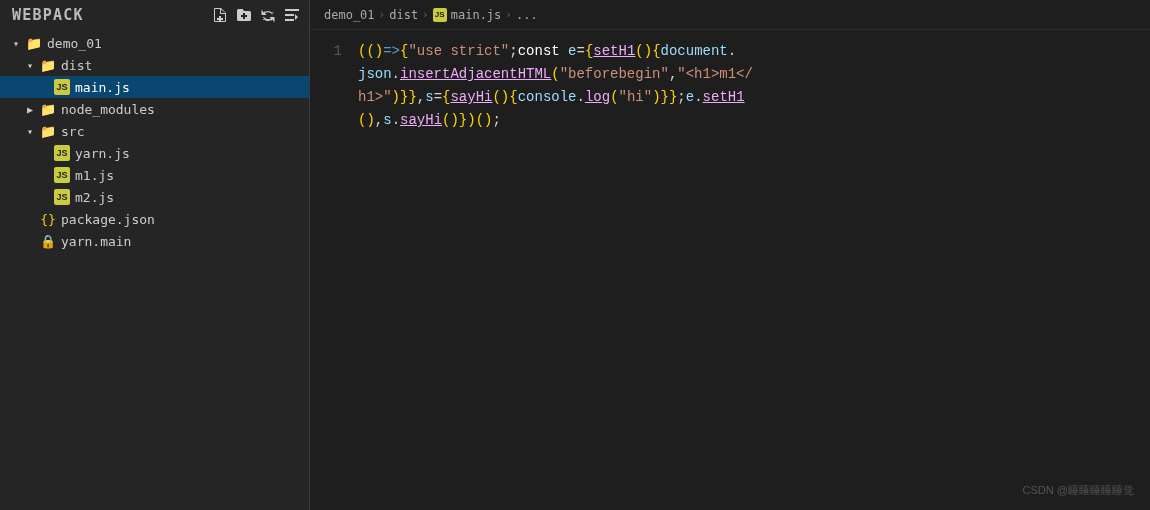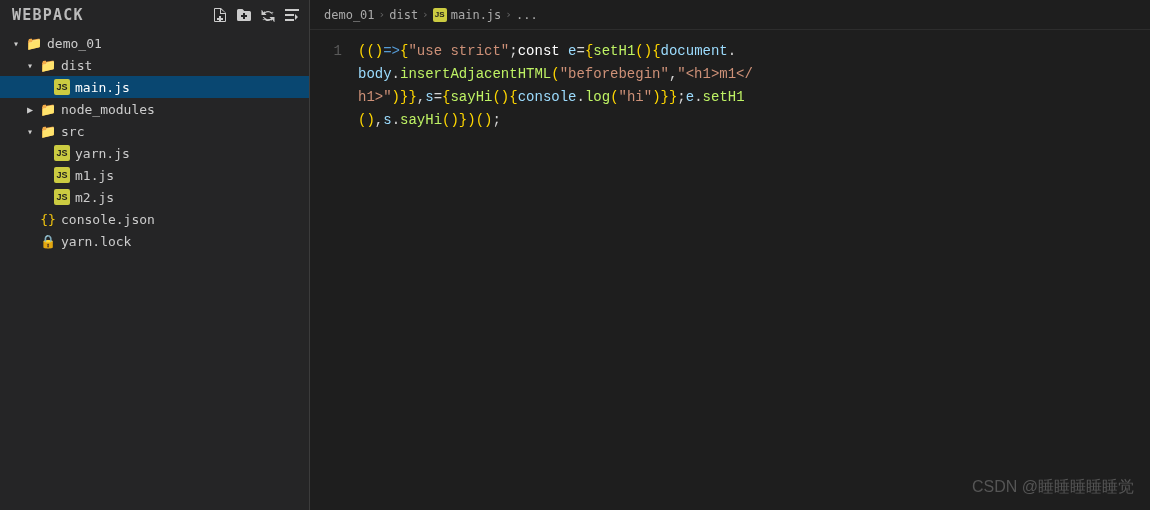--- a/index.html
+++ b/index.html
@@ -209,29 +209,29 @@
       color: #d4d4d4;
       white-space: pre-wrap;
       word-break: break-all;
     }
 
     
     .c-paren    { color: #ffd700; }    
     .c-arrow    { color: #569cd6; }    
     .c-string   { color: #ce9178; }    
     .c-key      { color: #9cdcfe; }    
-    .c-method   { color: #bef264; }    
+    .c-method   { color: #f0abfc; text-decoration: underline; }    
     .c-keyword  { color: #ffffff; }    
     .c-punct    { color: #d4d4d4; }
 
     .watermark {
       position: absolute;
       bottom: 12px;
       right: 16px;
-      font-size: 16px;
+      font-size: 11px;
       color: #555555;
       font-family: 'Segoe UI', sans-serif;
     }
   </style>
 </head>
 <body>
 
 <div class="sidebar">
   <div class="sidebar-header">
     <span>WEBPACK</span>
@@ -315,27 +315,27 @@
       <span class="tree-arrow" style="visibility:hidden;">▶</span>
       <span class="tree-icon">
           <span class="icon-js">JS</span>
         </span>
       <span class="tree-label">m2.js</span>
     </div>
 
     <div class="tree-item tree-indent-1">
       <span class="tree-arrow" style="visibility:hidden;">▶</span>
       <span class="tree-icon icon-json">{}</span>
-      <span class="tree-label">console.json</span>
+      <span class="tree-label">package.json</span>
     </div>
 
     <div class="tree-item tree-indent-1">
       <span class="tree-arrow" style="visibility:hidden;">▶</span>
       <span class="tree-icon icon-yarn">🔒</span>
-      <span class="tree-label">yarn.lock</span>
+      <span class="tree-label">yarn.main</span>
     </div>
 
   </div>
 </div>
 
 <div class="editor" style="position:relative;">
 
   <div class="breadcrumb-bar">
     <span class="breadcrumb-item">
       <span>demo_01</span>
@@ -353,19 +353,19 @@
     <span class="breadcrumb-item">
       <span>...</span>
     </span>
   </div>
 
   <div class="code-area">
     <div class="line-numbers">
       <div>1</div>
     </div>
     <div class="code-content"><span class="c-paren">(</span><span class="c-paren">()</span><span class="c-arrow">=&gt;</span><span class="c-paren">{</span><span class="c-string">"use strict"</span><span class="c-punct">;</span><span class="c-keyword">const </span><span class="c-key">e</span><span class="c-punct">=</span><span class="c-paren">{</span><span class="c-method">setH1</span><span class="c-paren">()</span><span class="c-paren">{</span><span class="c-key">document</span><span class="c-punct">.</span>
-<span class="c-key">body</span><span class="c-punct">.</span><span class="c-method">insertAdjacentHTML</span><span class="c-paren">(</span><span class="c-string">"beforebegin"</span><span class="c-punct">,</span><span class="c-string">"&lt;h1&gt;m1&lt;/</span>
+<span class="c-key">json</span><span class="c-punct">.</span><span class="c-method">insertAdjacentHTML</span><span class="c-paren">(</span><span class="c-string">"beforebegin"</span><span class="c-punct">,</span><span class="c-string">"&lt;h1&gt;m1&lt;/</span>
 <span class="c-string">h1&gt;"</span><span class="c-paren">)</span><span class="c-paren">}</span><span class="c-paren">}</span><span class="c-punct">,</span><span class="c-key">s</span><span class="c-punct">=</span><span class="c-paren">{</span><span class="c-method">sayHi</span><span class="c-paren">()</span><span class="c-paren">{</span><span class="c-key">console</span><span class="c-punct">.</span><span class="c-method">log</span><span class="c-paren">(</span><span class="c-string">"hi"</span><span class="c-paren">)</span><span class="c-paren">}</span><span class="c-paren">}</span><span class="c-punct">;</span><span class="c-key">e</span><span class="c-punct">.</span><span class="c-method">setH1</span>
 <span class="c-paren">()</span><span class="c-punct">,</span><span class="c-key">s</span><span class="c-punct">.</span><span class="c-method">sayHi</span><span class="c-paren">()</span><span class="c-paren">}</span><span class="c-paren">)()</span><span class="c-punct">;</span></div>
   </div>
 
   <div class="watermark">CSDN @睡睡睡睡睡觉</div>
 </div>
 
 </body></html>

